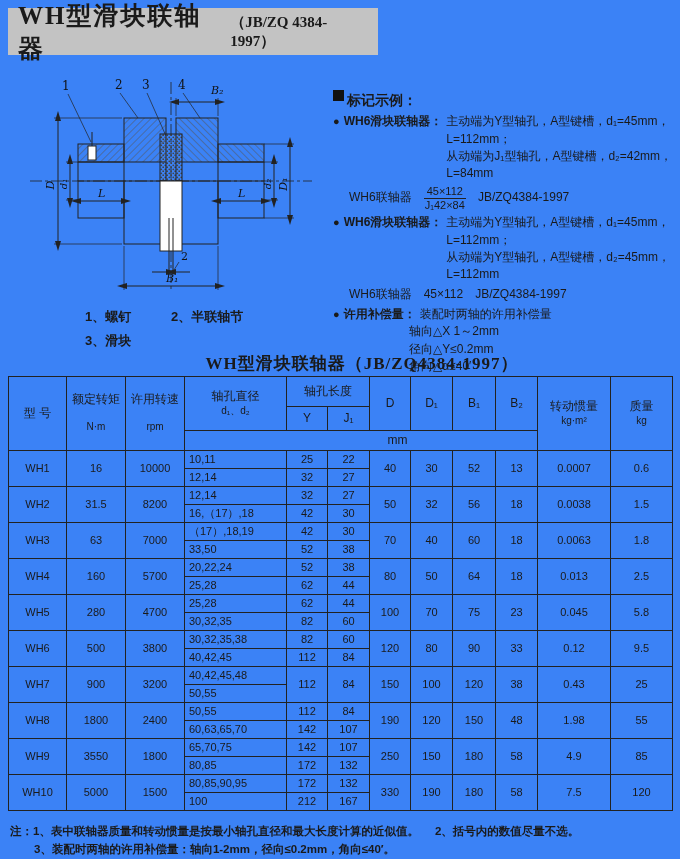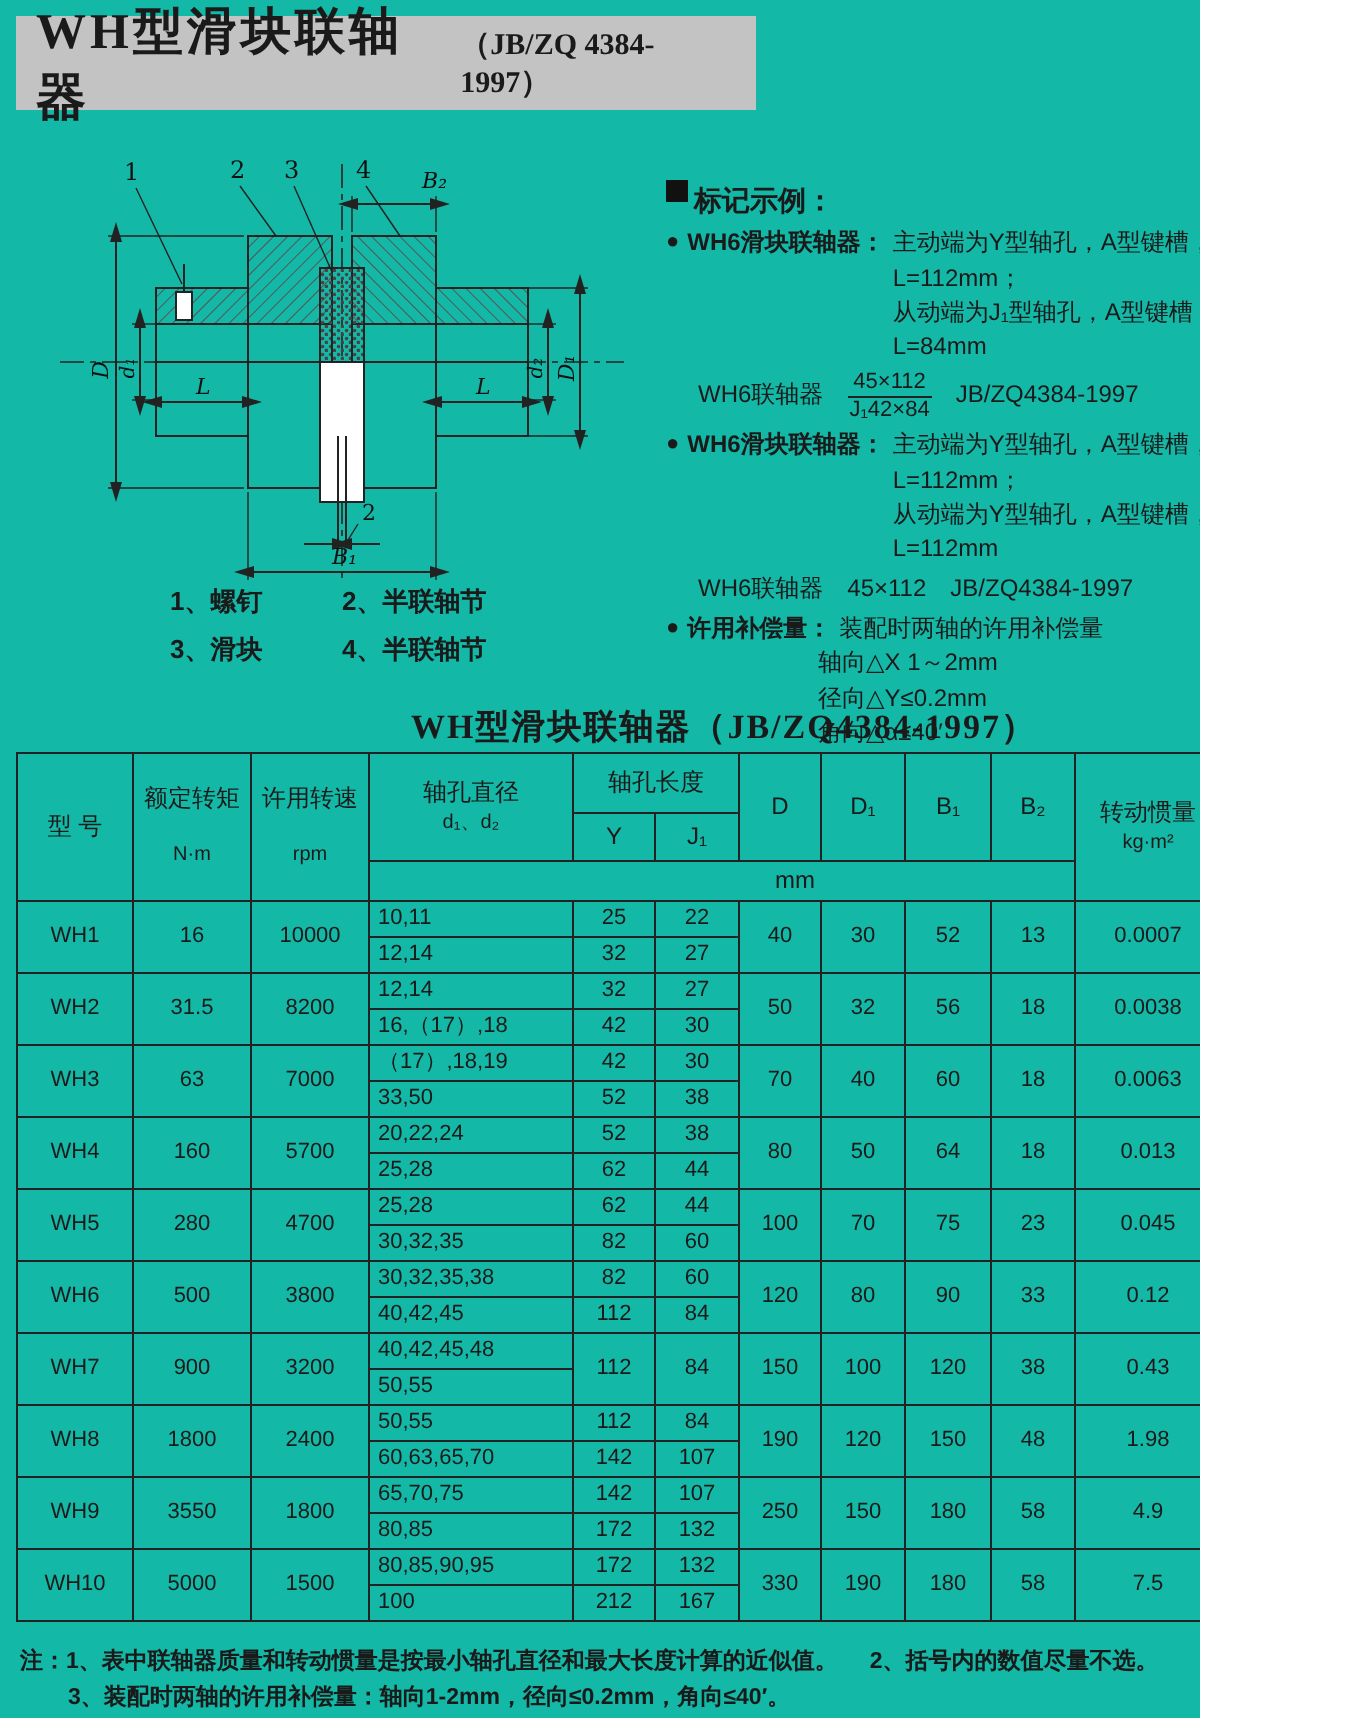--- a/index.html
+++ b/index.html
@@ -1,32 +1,32 @@
 <!DOCTYPE html>
 <html><head>
 <meta charset="utf-8">
 <style>
   * { margin:0; padding:0; box-sizing:border-box; }
   html,body { background:#fff; }
   .page {
-    position:relative; width:600px; height:859px; background:#14b8a6;
+    position:relative; width:680px; height:859px; background:#3b82f6;
     font-family:"Liberation Sans","DejaVu Sans",sans-serif; color:#1a1a1a; overflow:hidden;
   }
   
   .header-bar {
     position:absolute; left:8px; top:8px; width:370px; height:47px;
     background:#c3c3c3; display:flex; align-items:center; padding:0 10px; gap:8px;
   }
   .header-bar .t1 { font-size:25px; font-weight:bold; letter-spacing:2px; font-family:"Liberation Serif","DejaVu Serif",serif; }
   .header-bar .t2 { font-size:15px; font-weight:bold; font-family:"Liberation Serif","DejaVu Serif",serif; }
   
   .diagram-wrap { position:absolute; left:12px; top:76px; width:318px; }
   svg text { font-family:"DejaVu Serif","Liberation Serif",serif; }
   .legend {
-    position:absolute; left:85px; top:292px; width:230px;
+    position:absolute; left:85px; top:308px; width:230px;
     display:grid; grid-template-columns:86px auto; row-gap:6px; font-size:13px; font-weight:bold;
   }
   
   .marking { position:absolute; left:333px; top:90px; width:344px; font-size:12px; line-height:1.45; }
   .m-title { font-size:14px; font-weight:bold; display:flex; gap:3px; margin-bottom:3px;}
   .sq { display:inline-block; width:11px; height:11px; background:#111; }
   .m-item { display:flex; gap:4px; margin-top:2px; }
   .bullet { font-size:11px; line-height:17px; }
   .m-label { font-weight:bold; white-space:nowrap; }
   .m-lines { flex:1; }
@@ -163,21 +163,20 @@
         <text x="165" y="184" font-size="11">2</text>
         <text x="150" y="206" font-style="italic" font-size="11">B₁</text>
       </g>
     </svg>
   </div>
 
   <div class="legend">
     <span><span>1、</span><span>螺钉</span></span>
     <span><span>2、</span><span>半联轴节</span></span>
     <span><span>3、</span><span>滑块</span></span>
-    <span><span>4、</span><span>半联轴节</span></span>
   </div>
 
   <div class="marking">
     <div class="m-title">
       <span class="sq"></span>
       <span>标记示例：</span>
     </div>
 
     <div class="m-item">
       <span class="bullet">●</span>

